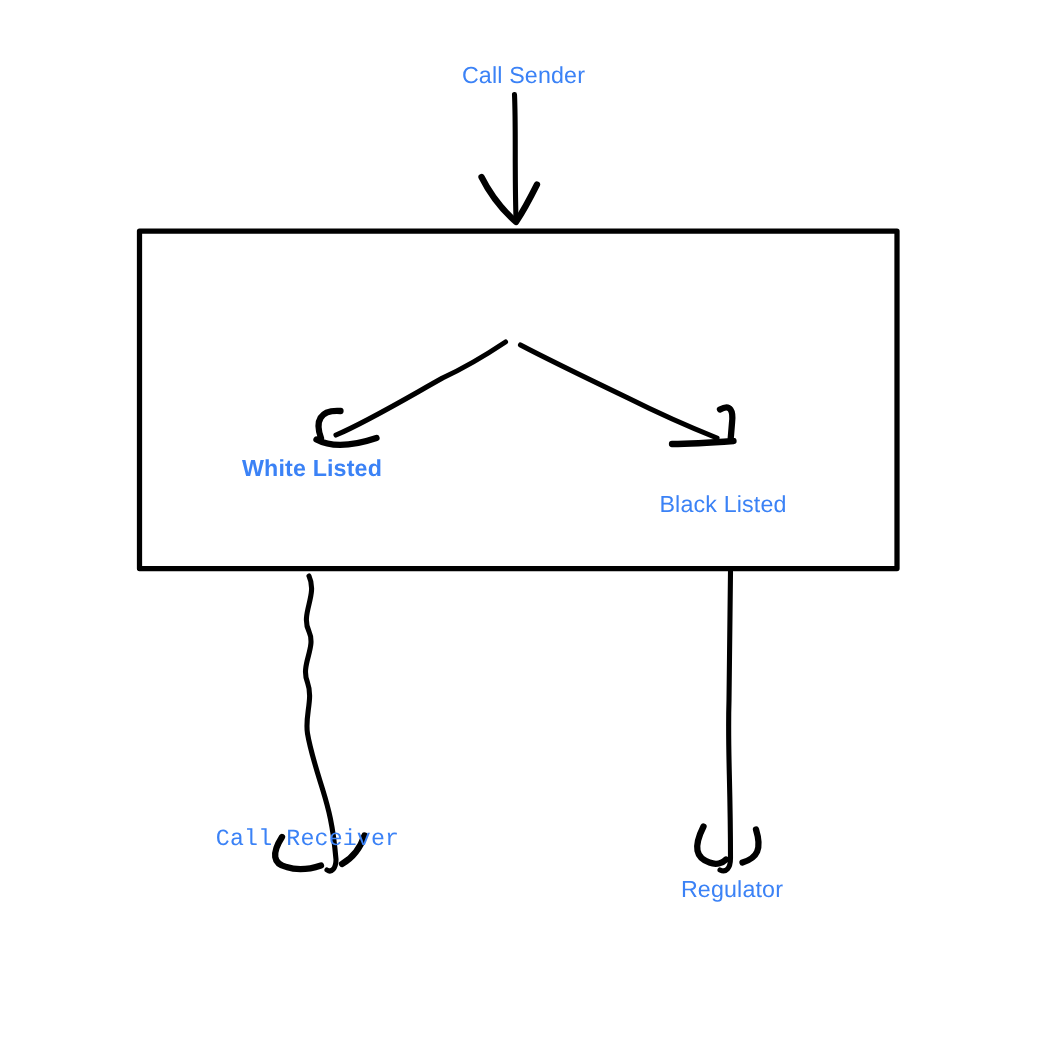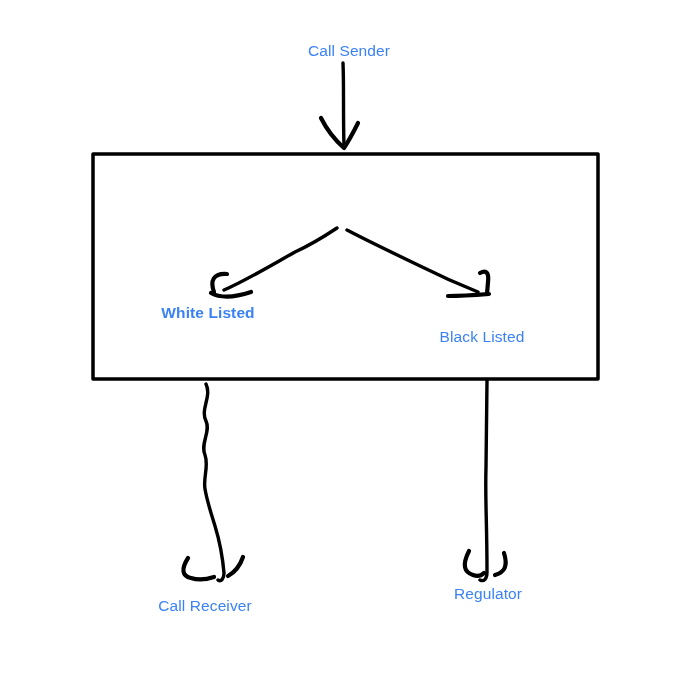--- a/index.html
+++ b/index.html
@@ -28,21 +28,21 @@
     font-size: 15.5px;
     line-height: 1;
     color: #3b82f6;
     white-space: nowrap;
     letter-spacing: 0.1px;
   }
   .n-call-sender      { left: 349px; top: 43px; }
   .n-telephone-system { left: 340px; top: 206px; }
   .n-white-listed     { left: 208px; top: 305px; font-weight: bold; }
   .n-black-listed     { left: 482px; top: 305px; margin-top: 24px; }
-  .n-call-receiver    { left: 205px; top: 598px; }
+  .n-call-receiver    { left: 205px; top: 552px; font-family: Liberation Mono, monospace; }
   .n-regulator        { left: 488px; top: 586px; }
   path, rect { fill: none; stroke: #000000; stroke-linecap: round; stroke-linejoin: round; }
   .shaft { stroke-width: 3.4px; }
   .head  { stroke-width: 4.2px; }
   .box   { stroke-width: 3.5px; }
 </style>
 </head>
 <body>
 
 <div class="canvas">

